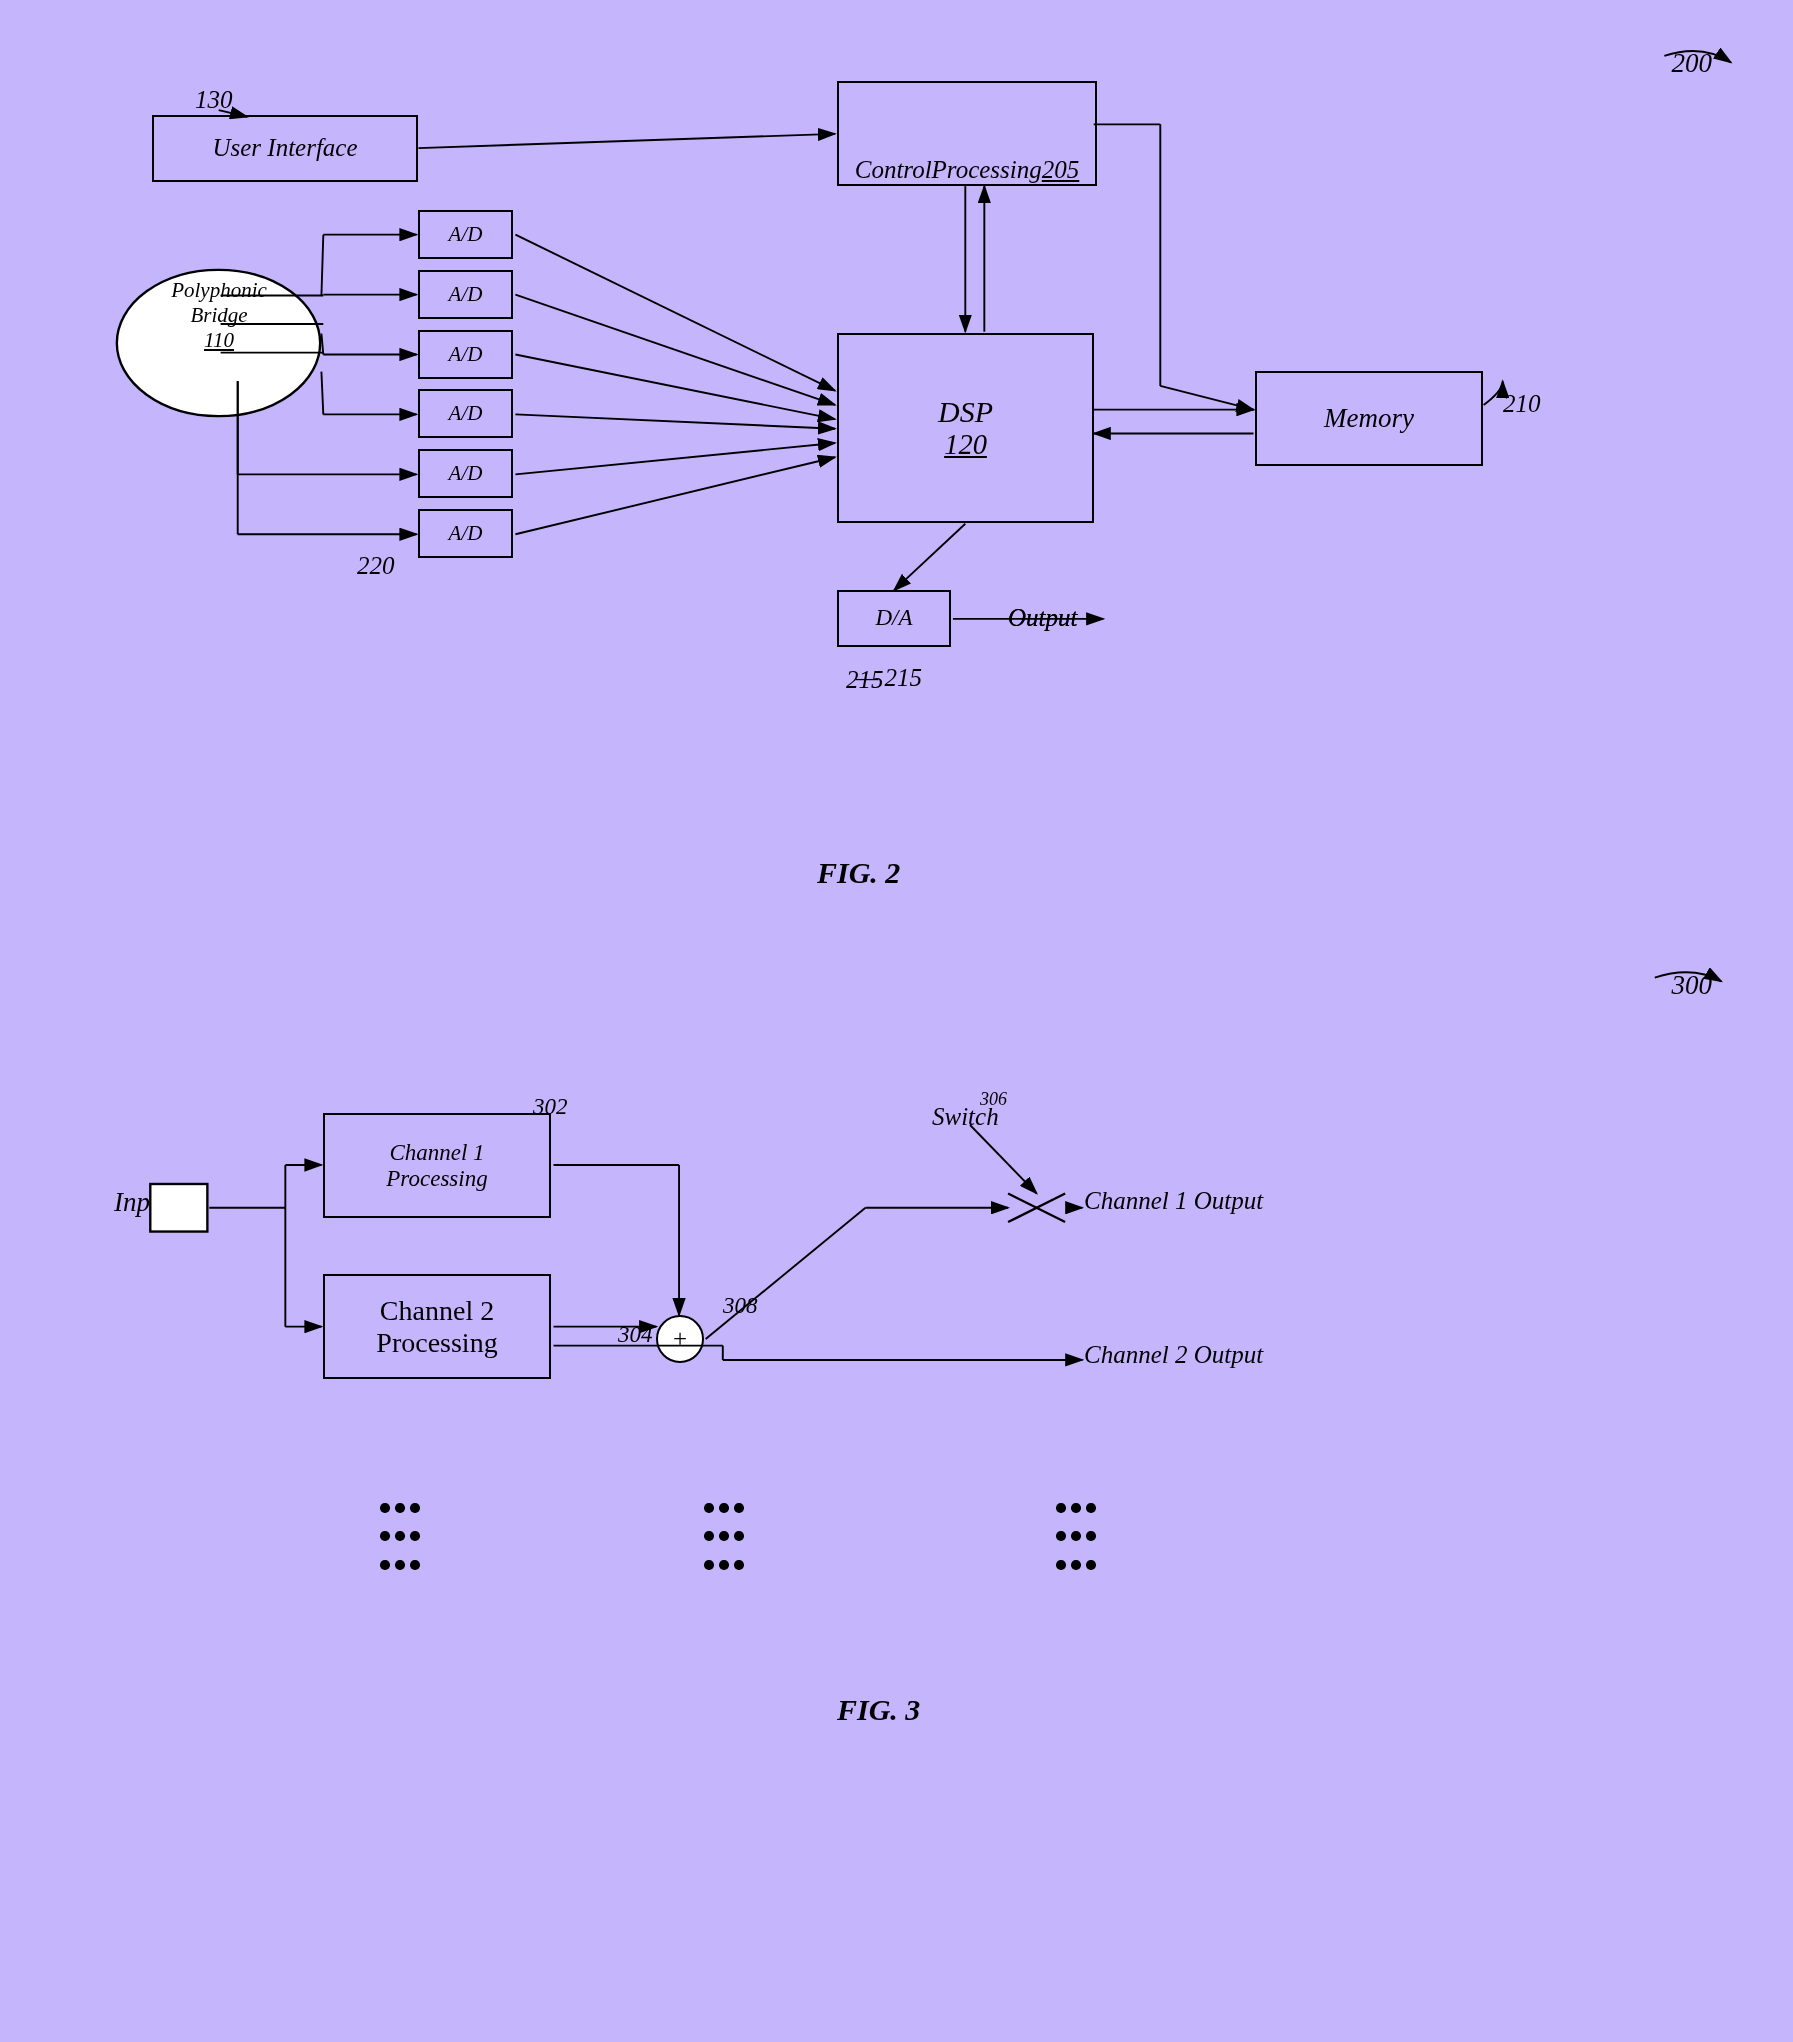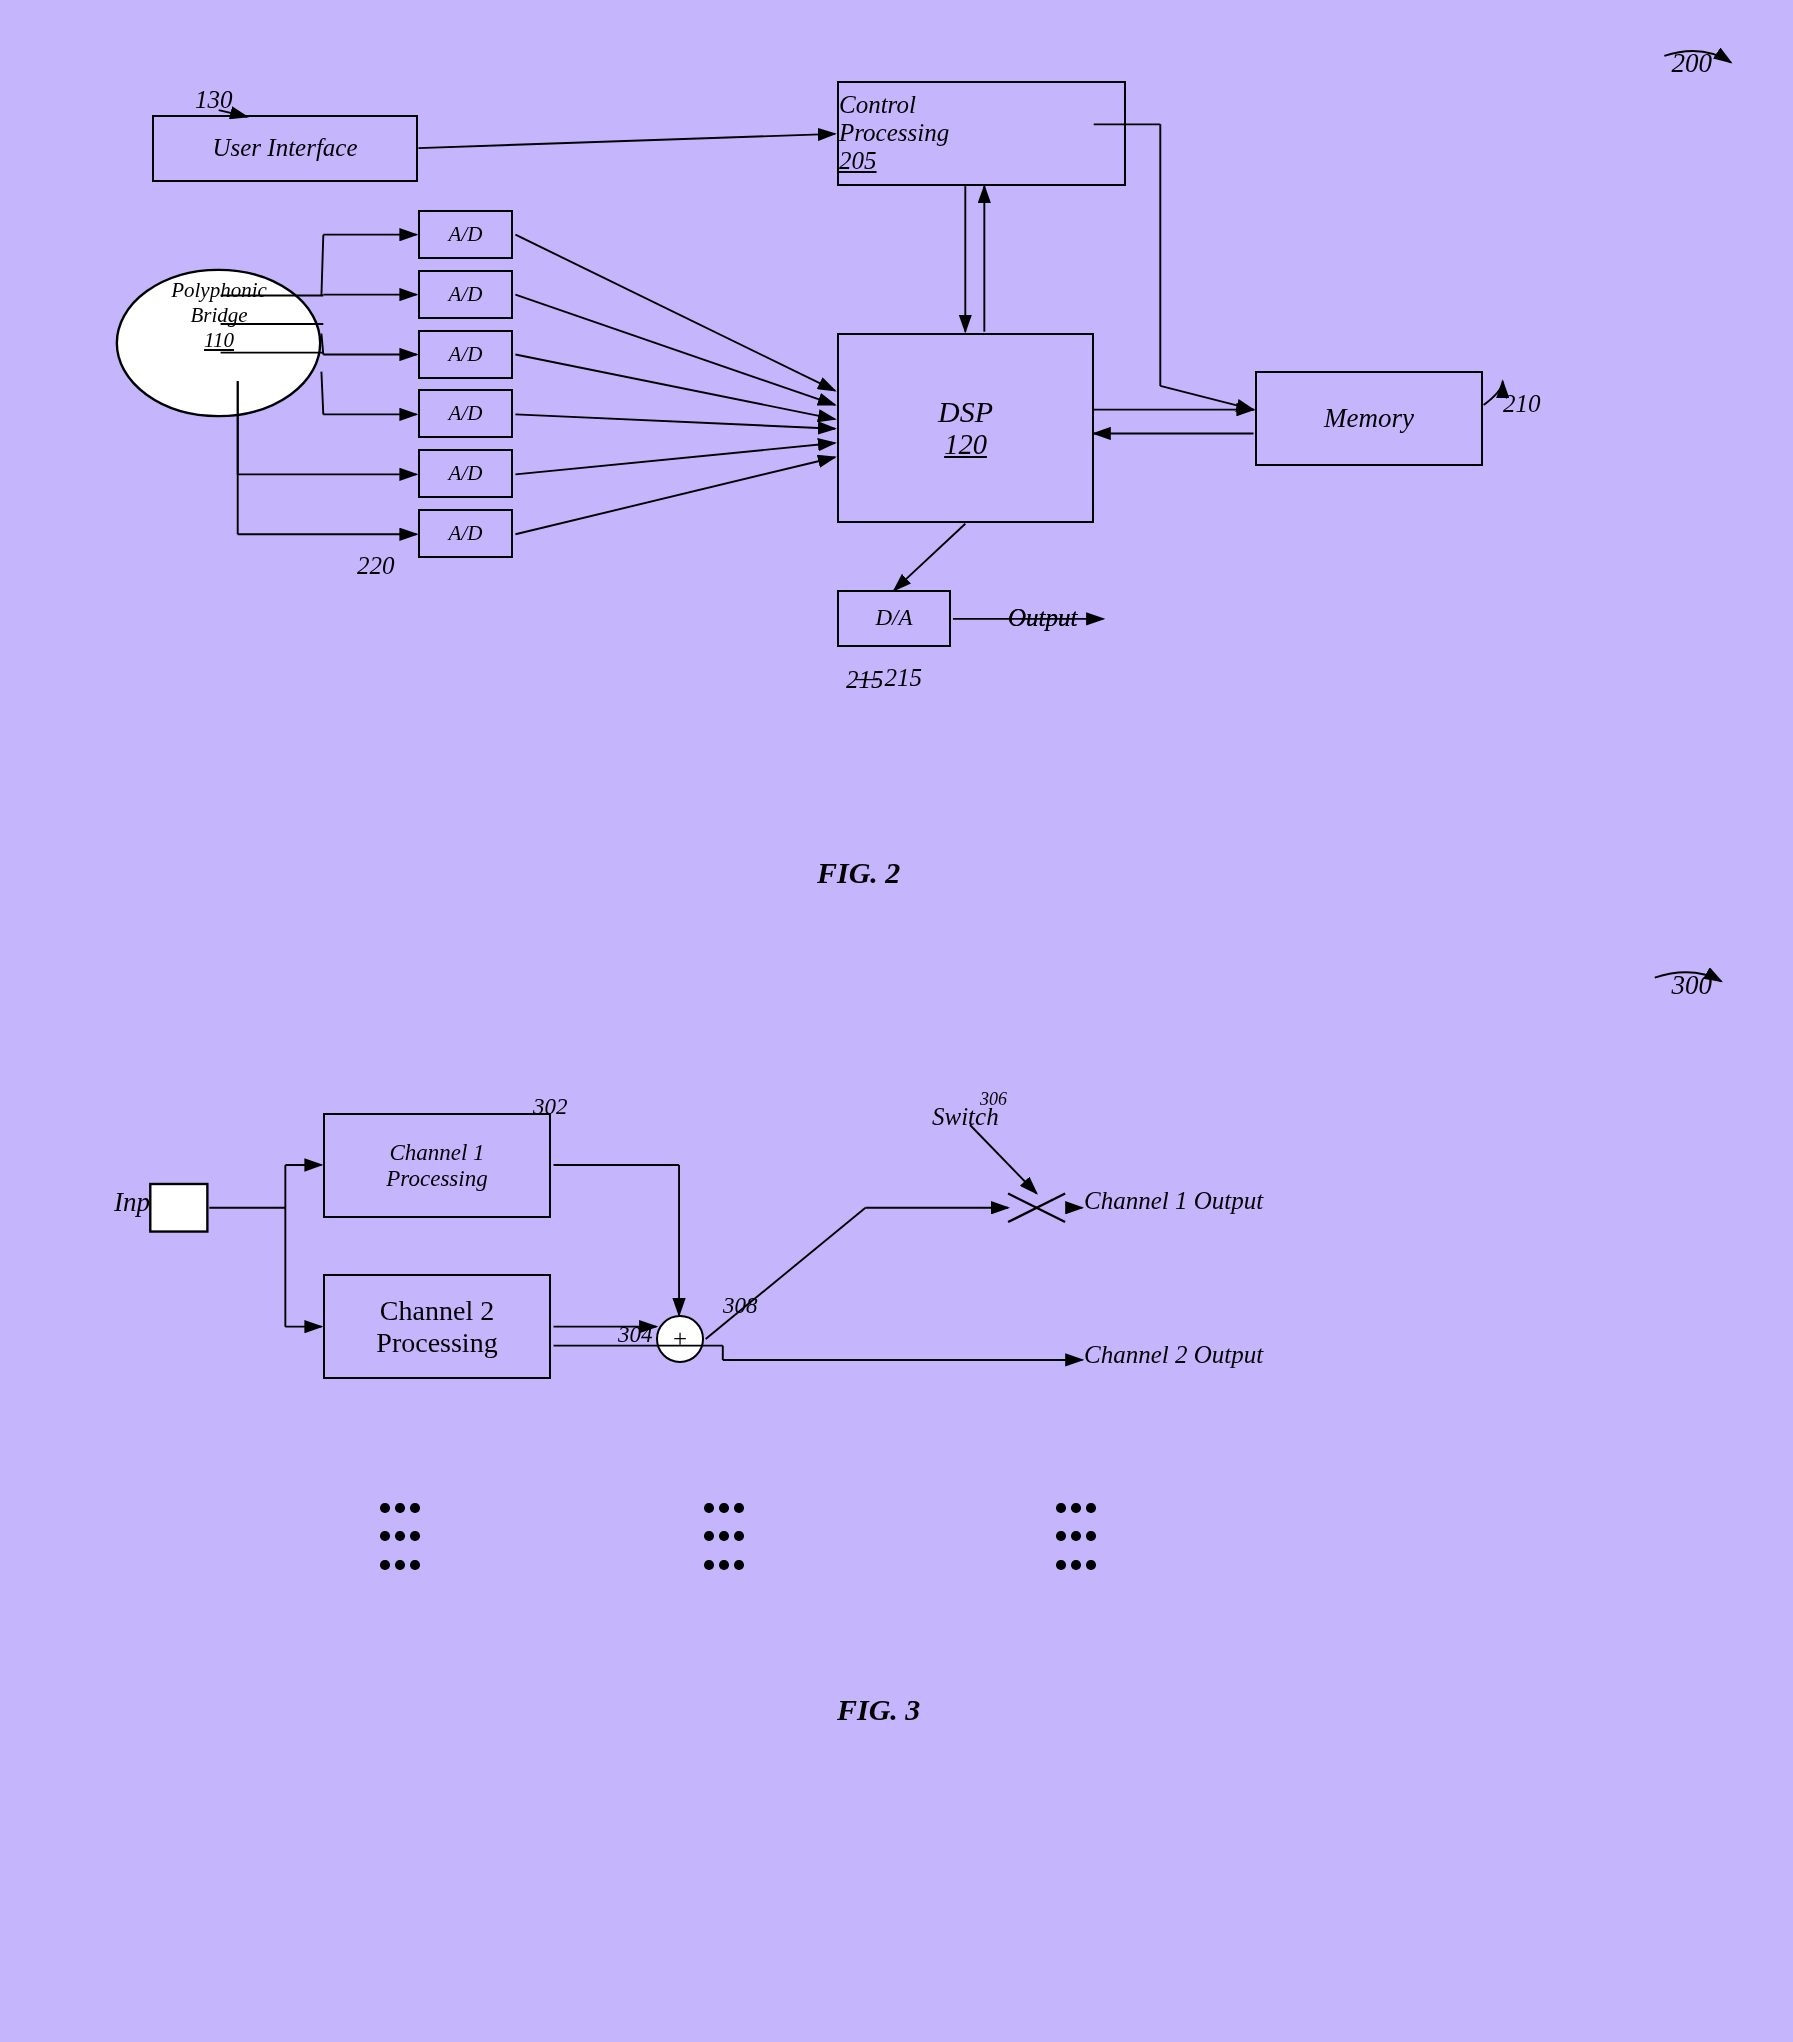--- a/index.html
+++ b/index.html
@@ -60,26 +60,25 @@
     .box-user-interface span {
       font-size: 25px;
       font-style: italic;
     }
 
     
     .box-control-processor {
       position: absolute;
       top: 52px;
       left: 780px;
-      width: 289px;
+      width: 260px;
       height: 105px;
       border: 2.4px solid #000;
       display: flex;
-      flex-direction: column;
-      align-items: flex-start;
+      align-items: flex-end;
       justify-content: center;
     }
     .box-control-processor .line1 {
       font-size: 25px;
       font-style: italic;
     }
     .box-control-processor .line2 {
       font-size: 25px;
       font-style: italic;
       text-decoration: underline;

